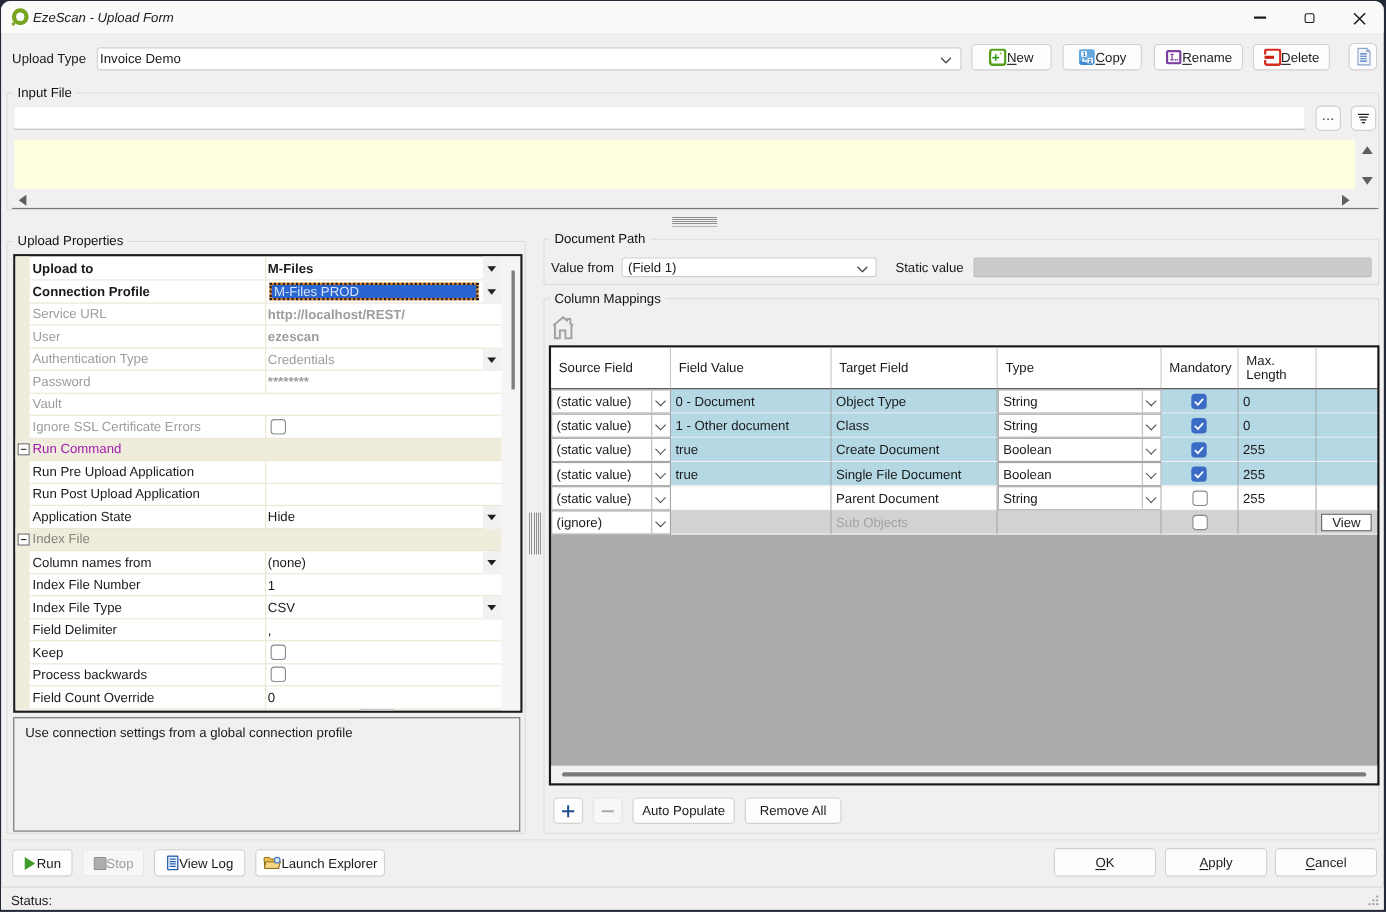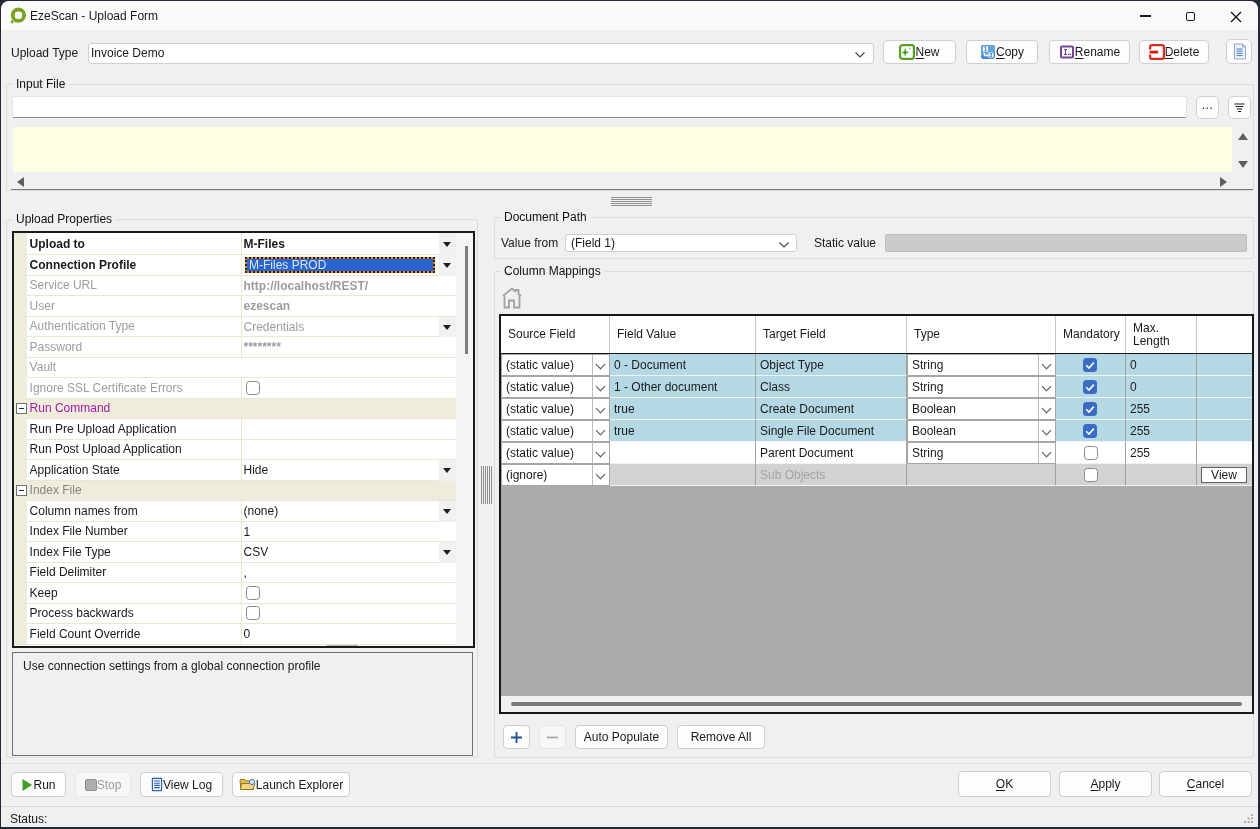--- a/index.html
+++ b/index.html
@@ -51,21 +51,21 @@
 <body>
 <div id="win">
   <div id="titlebar"></div>
   <div class="abs" style="left:9px;top:6px;width:17px;height:17px;background:#fff;">
     <svg width="17" height="17" viewBox="0 0 17 17">
       <circle cx="8.4" cy="8.2" r="5.7" fill="none" stroke="#77a520" stroke-width="3.9"></circle>
       <rect x="5.3" y="5" width="6.2" height="6.6" rx="1.3" fill="#fff"></rect>
       <circle cx="2.2" cy="14.8" r="1.6" fill="#77a520"></circle>
     </svg>
   </div>
-  <div class="abs" style="left:29px;top:8px;">EzeScan - Upload Form</div>
+  <div class="abs" style="left:29px;top:8px;font-style:italic;">EzeScan - Upload Form</div>
 
   <div class="abs" style="left:1139px;top:14px;width:11px;height:1.5px;background:#1a1a1a;"></div>
   <div class="abs" style="left:1184.5px;top:10.5px;width:9.5px;height:9.5px;border:1.4px solid #1a1a1a;border-radius:2px;"></div>
   <svg class="abs" style="left:1229px;top:9.5px;" width="12" height="12" viewBox="0 0 12 12">
     <path d="M1,1 L11,11 M11,1 L1,11" stroke="#1a1a1a" stroke-width="1.4"></path>
   </svg>
 
   <div class="abs" style="left:10px;top:44.5px;">Upload Type</div>
   <div class="combo" style="left:87px;top:42px;width:786px;height:21px;">
     <span style="position:absolute;left:2px;top:1.5px;">Invoice Demo</span>

